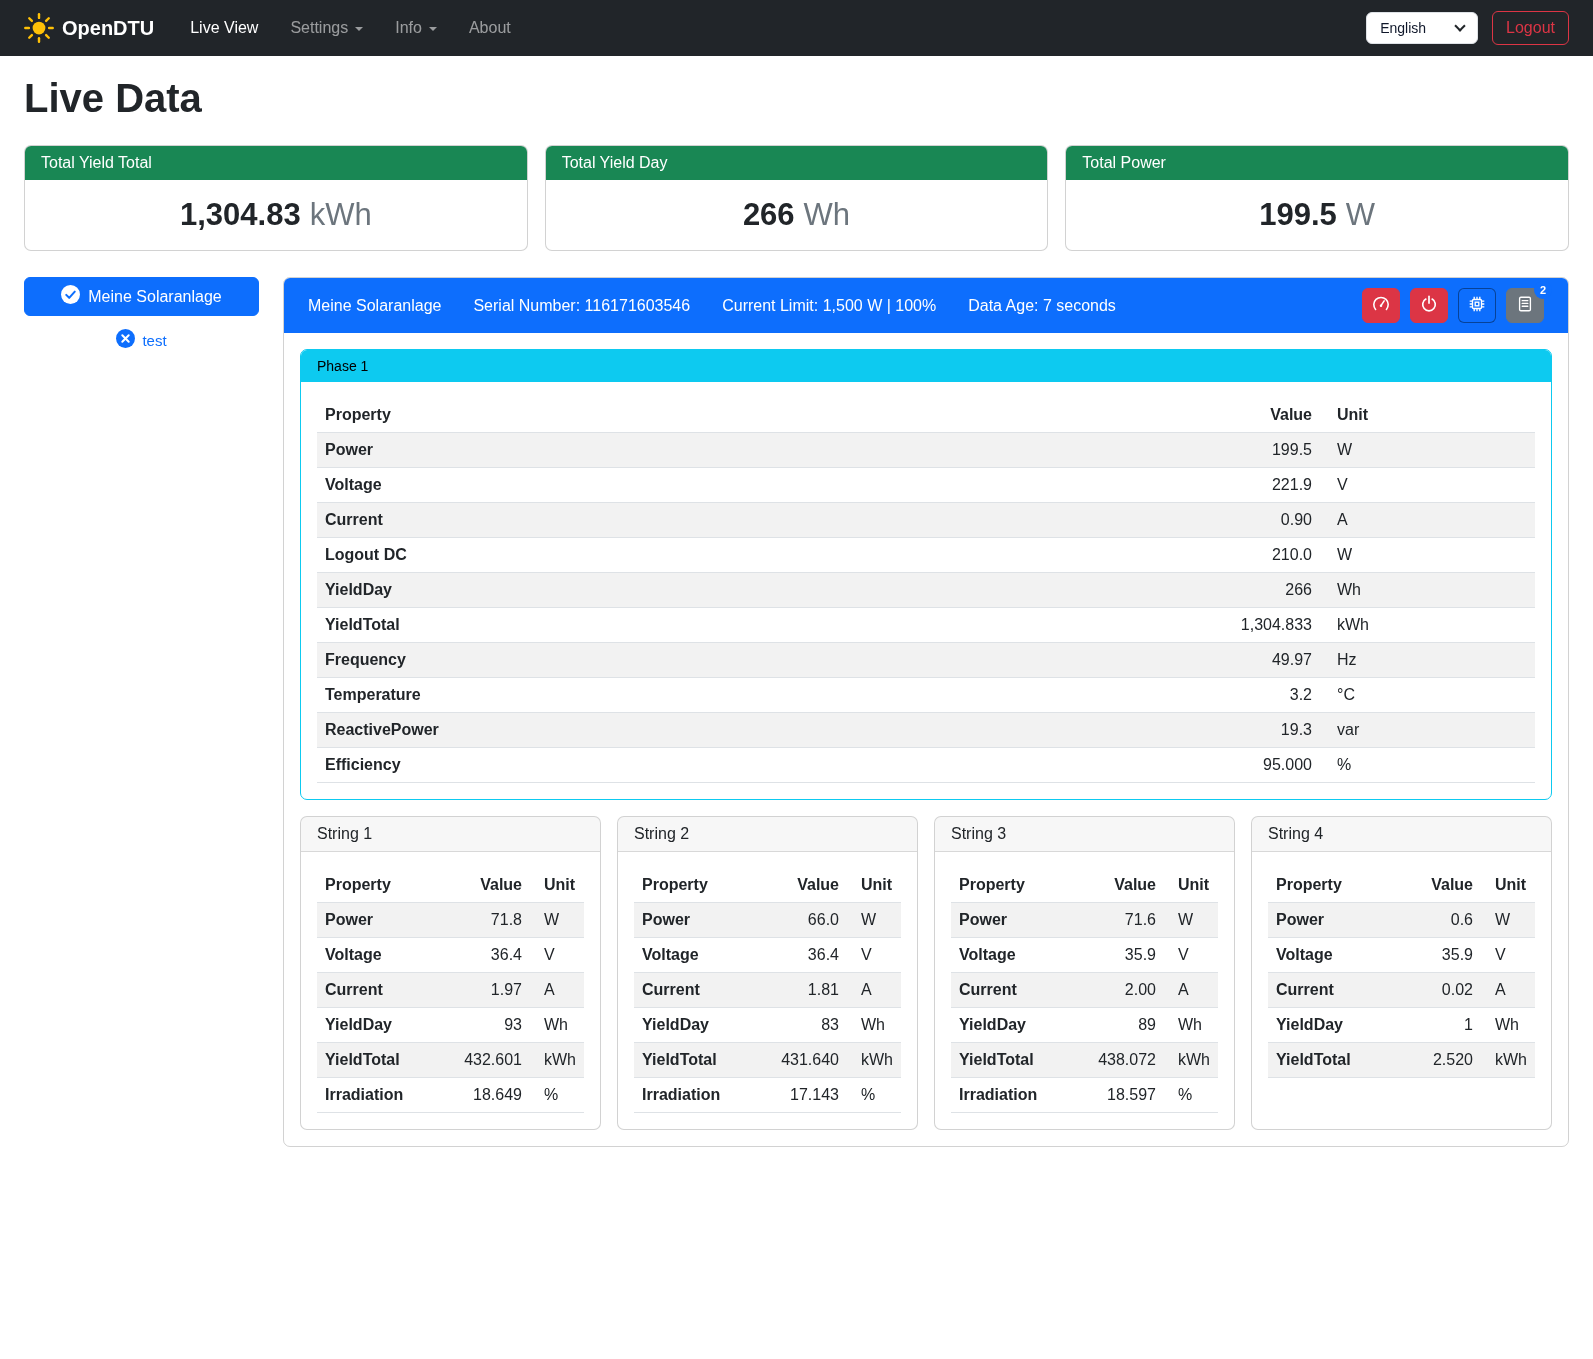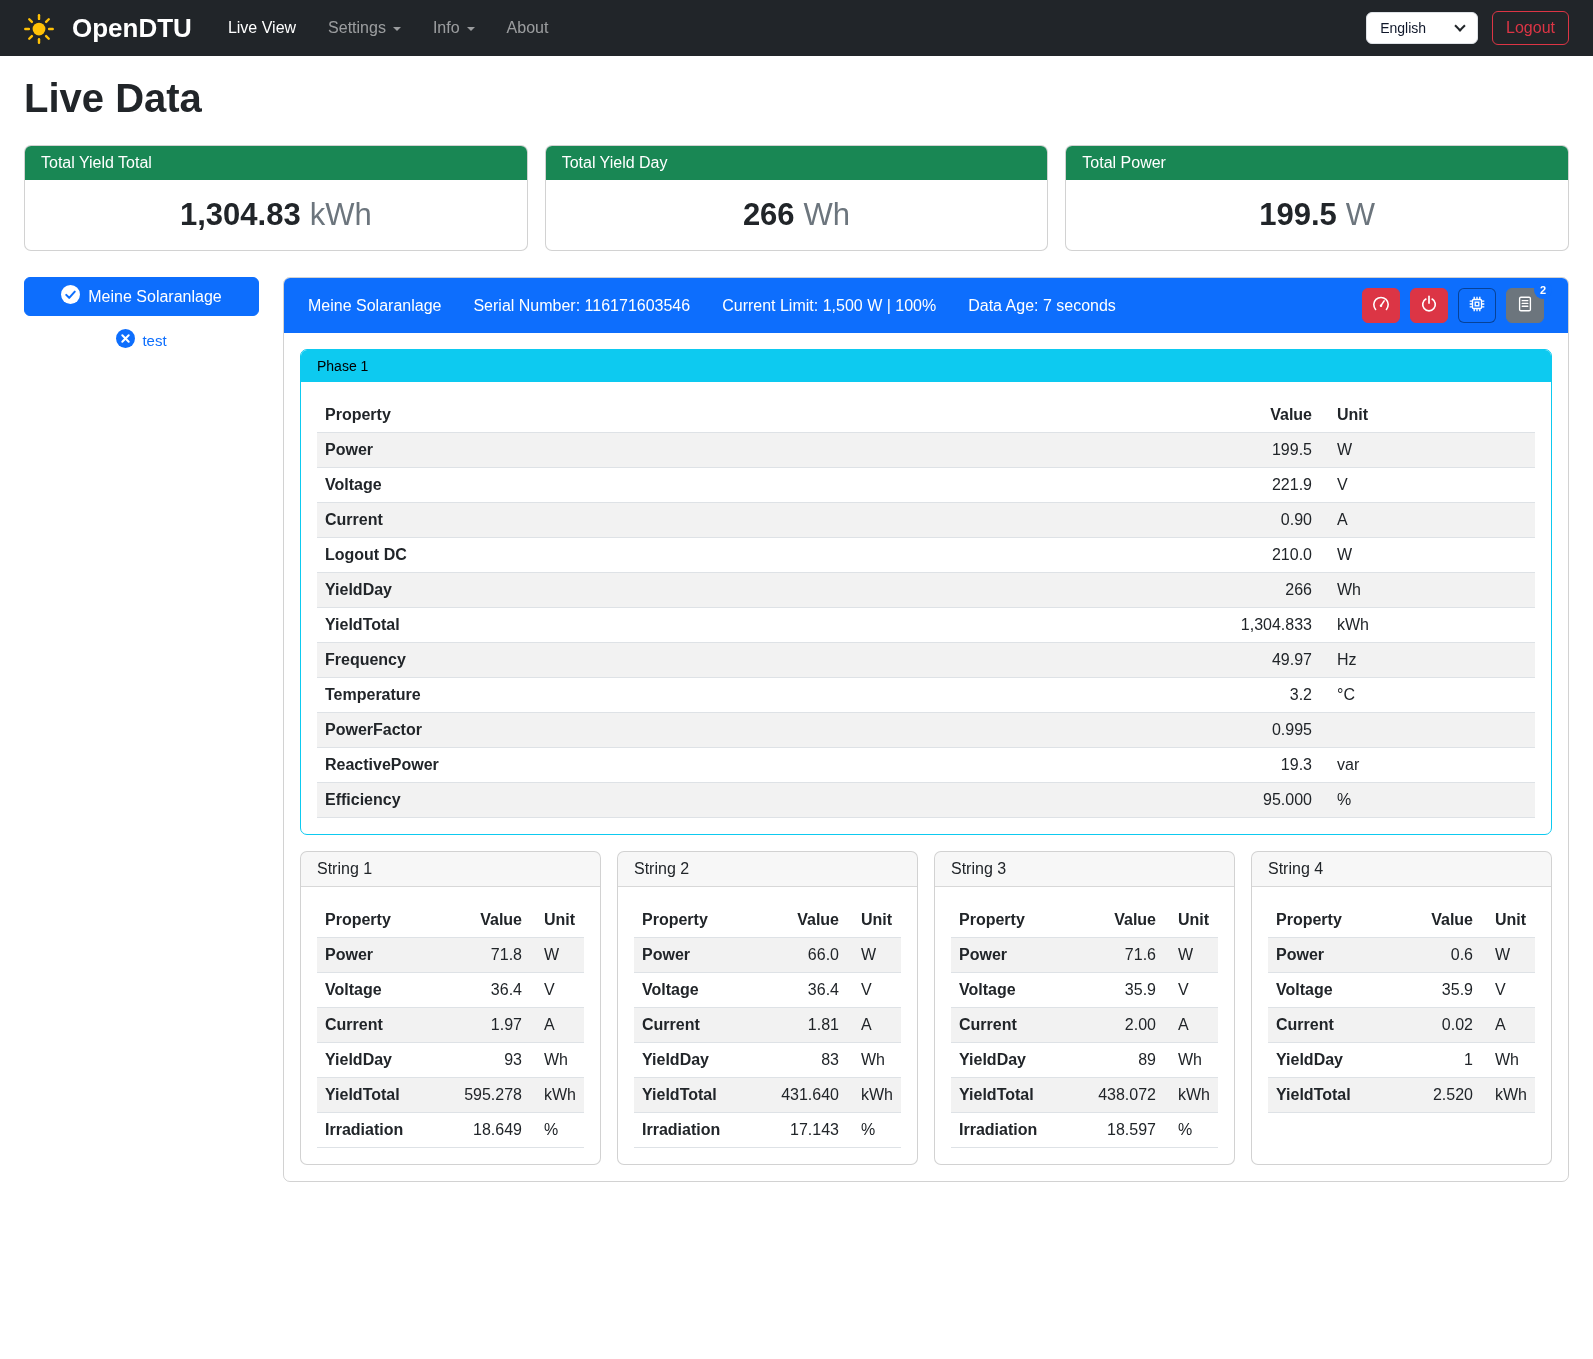--- a/index.html
+++ b/index.html
@@ -3,21 +3,21 @@
 <meta charset="utf-8">
 <style>
   * { box-sizing: border-box; margin: 0; padding: 0; }
   body {
     font-family: "Liberation Sans", "DejaVu Sans", sans-serif;
     background: #fff; color: #212529; min-width: 1560px;
   }
 
   
   .navbar { background: #212529; height: 56px; display: flex; align-items: center; padding: 0 24px; }
-  .brand { display: flex; align-items: flex-end; gap: 18px; color: #fff; font-size: 26px; font-weight: 700; margin-right: 20px; }
+  .brand { display: flex; align-items: center; gap: 8px; color: #fff; font-size: 20px; font-weight: 700; margin-right: 20px; }
   .brand svg { display: block; }
   .nav-links { display: flex; align-items: center; }
   .nav-link { display: flex; align-items: center; gap: 7px; padding: 8px 16px; font-size: 16px; color: rgba(255,255,255,.55); text-decoration: none; cursor: pointer; }
   .nav-link.active { color: #fff; }
   .caret { width: 0; height: 0; border-top: 4px solid currentColor; border-left: 4px solid transparent; border-right: 4px solid transparent; margin-top: 2px; }
   .nav-right { margin-left: auto; display: flex; align-items: center; gap: 14px; }
   .lang-select { background: #fff; border: 1px solid #dee2e6; border-radius: 6px; padding: 7px 13px; display: flex; align-items: center; gap: 30px; font-size: 14px; cursor: pointer; color: #0f172a; }
   .select-chevron { width: 8px; height: 8px; border-right: 2px solid #212529; border-bottom: 2px solid #212529; transform: rotate(45deg); margin-top: -4px; }
   .logout-btn { background: transparent; border: 1px solid #dc3545; color: #dc3545; padding: 7px 13px; font-size: 16px; border-radius: 6px; cursor: pointer; font-family: inherit; }
 
@@ -282,25 +282,20 @@
                     <td class="val">49.97</td>
                     <td class="unit">Hz</td>
                   </tr>
 
                   <tr>
                     <td class="prop">Temperature</td>
                     <td class="val">3.2</td>
                     <td class="unit">°C</td>
                   </tr>
 
-                  <tr>
-                    <td class="prop">PowerFactor</td>
-                    <td class="val">0.995</td>
-                    <td class="unit"></td>
-                  </tr>
 
                   <tr>
                     <td class="prop">ReactivePower</td>
                     <td class="val">19.3</td>
                     <td class="unit">var</td>
                   </tr>
 
                   <tr>
                     <td class="prop">Efficiency</td>
                     <td class="val">95.000</td>
@@ -345,21 +340,21 @@
                     </tr>
 
                     <tr>
                       <td class="prop">YieldDay</td>
                       <td class="val">93</td>
                       <td class="unit">Wh</td>
                     </tr>
 
                     <tr>
                       <td class="prop">YieldTotal</td>
-                      <td class="val">595.278</td>
+                      <td class="val">432.601</td>
                       <td class="unit">kWh</td>
                     </tr>
 
                     <tr>
                       <td class="prop">Irradiation</td>
                       <td class="val">18.649</td>
                       <td class="unit">%</td>
                     </tr>
                   </tbody>
               </table>

